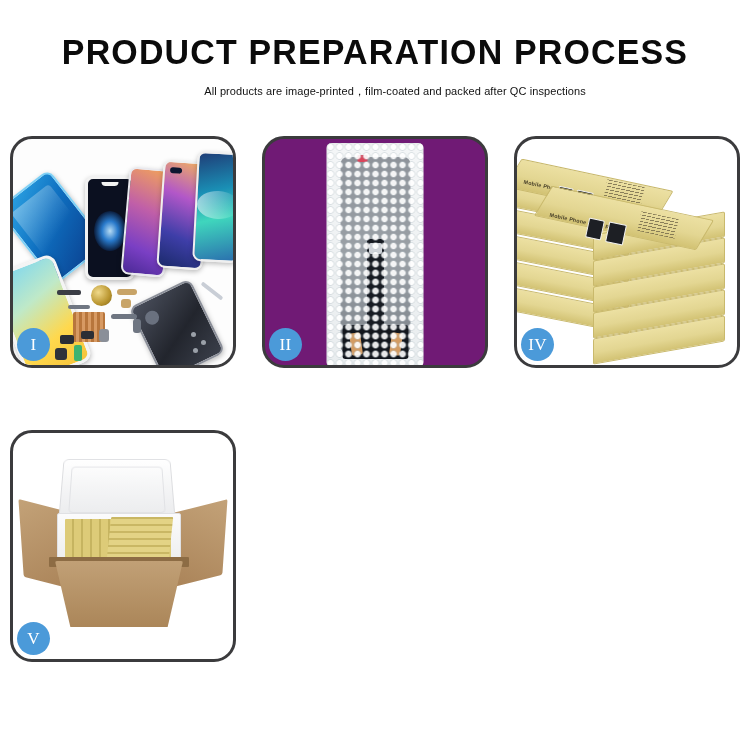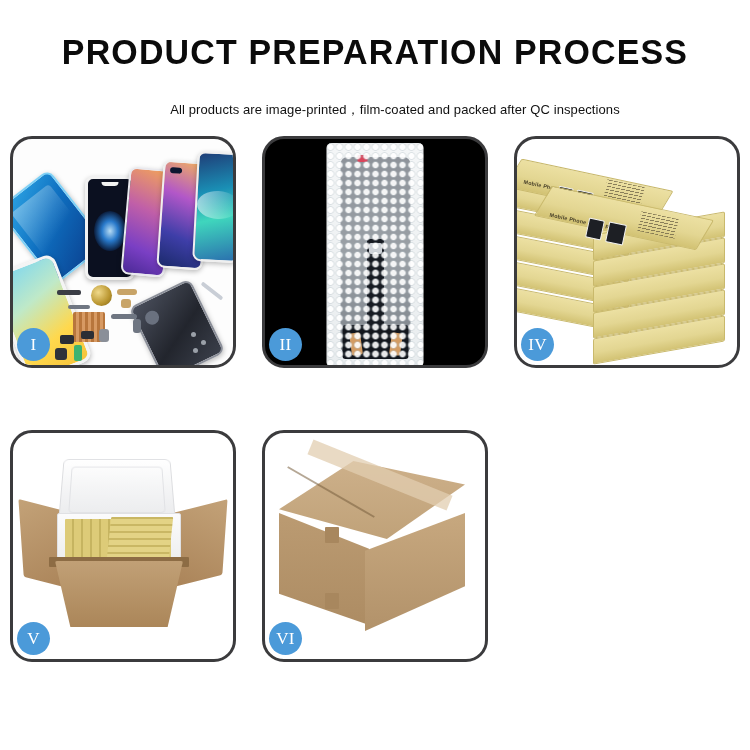--- a/index.html
+++ b/index.html
@@ -18,24 +18,24 @@
     font-family:"Liberation Sans", sans-serif;
     font-size:35px;
     font-weight:700;
     letter-spacing:1.2px;
     color:#0b0b0b;
     line-height:1;
     transform:scaleX(0.97);
   }
   .subtitle{
     font-family:"Liberation Sans", sans-serif;
-    font-size:13px;
+    font-size:11px;
     font-weight:400;
     color:#111111;
-    margin-top:32px;
+    margin-top:15px;
     letter-spacing:0.1px;
     padding-left:40px;
   }
 
   
   .grid{
     position:absolute;
     left:10px;top:136px;
     width:730px;height:548px;
     display:grid;
@@ -120,21 +120,21 @@
   .coil{position:absolute;left:78px;top:146px;width:21px;height:21px;border-radius:50%;
     background:radial-gradient(circle at 35% 35%,#f0d98a,#b9952f 60%,#7d6318);}
   .chipgrid{position:absolute;left:60px;top:173px;width:32px;height:30px;border-radius:2px;
     background:
       repeating-linear-gradient(90deg,#b8763c 0 3px,#d79a63 3px 6px),
       repeating-linear-gradient(0deg,rgba(0,0,0,.35) 0 3px,rgba(0,0,0,0) 3px 6px);
   }
   .flexcable{position:absolute;background:#6f7682;border-radius:3px;}
 
   
-  .p2{background:#000000;padding-left:39px;}
+  .p2{background:#701a75;padding-left:39px;}
   .bubblebag{
     position:absolute;left:50%;top:4px;transform:translateX(-50%);
     width:97px;height:224px;
     background:linear-gradient(180deg,#f4f6f7 0%,#e9edef 100%);
     border-radius:5px;
     box-shadow:0 0 5px rgba(0,0,0,.10) inset;
   }
   .bubbles{
     position:absolute;inset:0;border-radius:5px;
     background-image:
@@ -400,27 +400,15 @@
         <div class="v-foamlid"></div>
         <div class="v-foambody"></div>
         <div class="v-yellows"></div>
         <div class="v-yellows2"></div>
         <div class="v-rim"></div>
         <div class="v-front"></div>
       </div>
       <div class="badge">V</div>
     </div>
 
-    <div class="panel p6">
-      <div class="scene">
-        <div class="c-top"></div>
-        <div class="c-tape"></div>
-        <div class="c-left"></div>
-        <div class="c-right"></div>
-        <div class="c-seam"></div>
-        <div class="c-tab" style="left:60px;top:94px;width:14px;height:16px;"></div>
-        <div class="c-tab" style="left:60px;top:160px;width:14px;height:16px;"></div>
-      </div>
-      <div class="badge">VI</div>
-    </div>
 
   </div>
 </div>
 
 </body></html>

